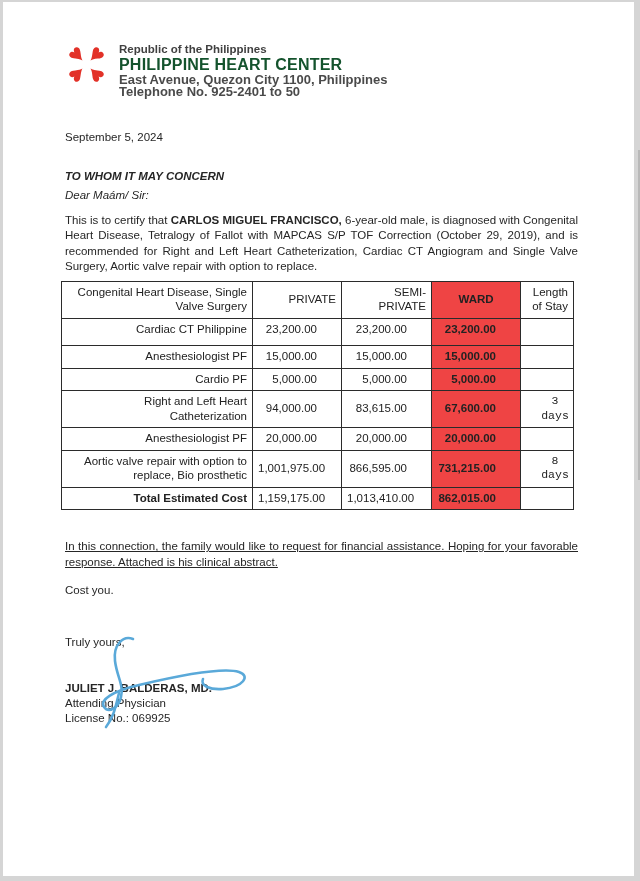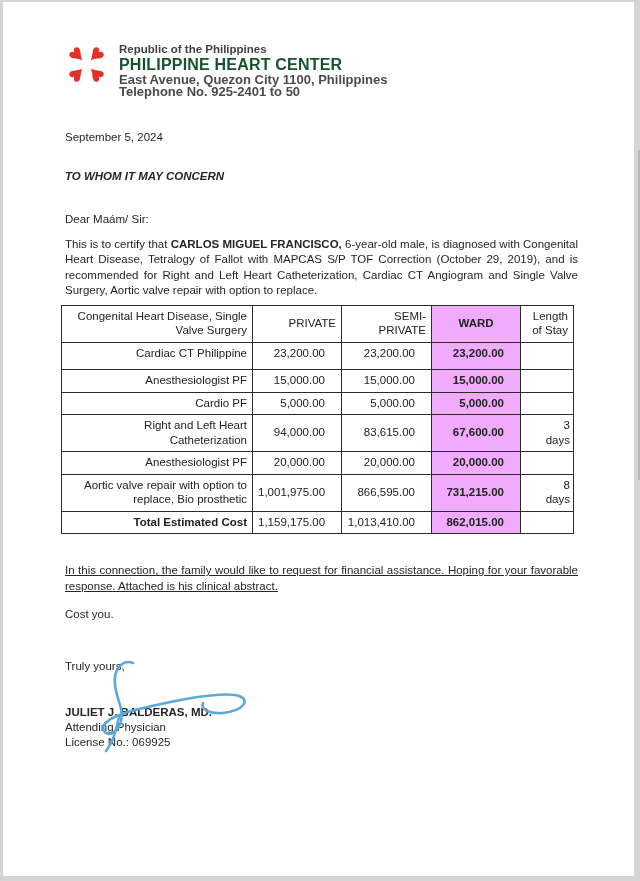--- a/index.html
+++ b/index.html
@@ -42,21 +42,21 @@
 
   .lh-text { margin-left: 8px; color: #414141; }
   .lh-republic { font-size: 11.5px; font-weight: bold; line-height: 14px; }
   .lh-org { font-size: 16px; font-weight: bold; letter-spacing: 0.2px; line-height: 18px; color: #14532d; }
   .lh-addr, .lh-tel { font-size: 13px; font-weight: bold; line-height: 12px; color: #4a4a4a; }
 
   
   .body-text { color: #262626; font-size: 11.5px; line-height: 15.5px; }
   .date { margin-top: 32px; }
   .subject { margin-top: 23px; font-weight: bold; font-style: italic; }
-  .salutation { margin-top: 28px; }
+  .salutation { margin-top: 4px; font-style: italic; }
   .para { text-align: justify; }
   .para1 { margin-top: 9px; }
   .para2 { margin-top: 7px; }
   .para3 { margin-top: 29px; text-decoration: underline; }
   .thanks { margin-top: 13px; }
   .closing { margin-top: 36px; }
 
   
   table.cost {
     border-collapse: collapse;
@@ -73,25 +73,25 @@
   table.cost col.c4 { width: 89px; }
   table.cost col.c5 { width: 53px; }
   table.cost td, table.cost th {
     border: 1.5px solid #2b2b2b;
     padding: 3px 5px 4px 5px;
     line-height: 14.5px;
     font-weight: normal;
     text-align: right;
     vertical-align: middle;
   }
-  table.cost .num { text-align: right; padding-right: 16px; }
-  table.cost .ward { background: #f0abfc; font-weight: bold; }
+  table.cost .num { text-align: right; padding-right: 24px; }
+  table.cost .ward { background: #ef4444; font-weight: bold; }
   table.cost th.ward { text-align: center; }
   table.cost th.private-h { text-align: right; }
-  table.cost .stay { padding-left: 19px; padding-right: 3px; }
+  table.cost .stay { text-align: center; padding-left: 19px; padding-right: 3px; font-family: Liberation Mono, monospace; }
   table.cost .indent { padding-left: 46px; }
   table.cost .bold { font-weight: bold; }
   table.cost tr.tall-pad td { padding-bottom: 9px; vertical-align: top; }
 
   
   .sig-block { position: relative; margin-top: 31px; }
   .sig-svg { position: absolute; left: 6px; top: -50px; pointer-events: none; }
   .sig-name { font-weight: bold; font-size: 11.5px; line-height: 15px; color: #262626; }
   .sig-line { font-size: 11.5px; line-height: 14.5px; color: #262626; }
 </style>

